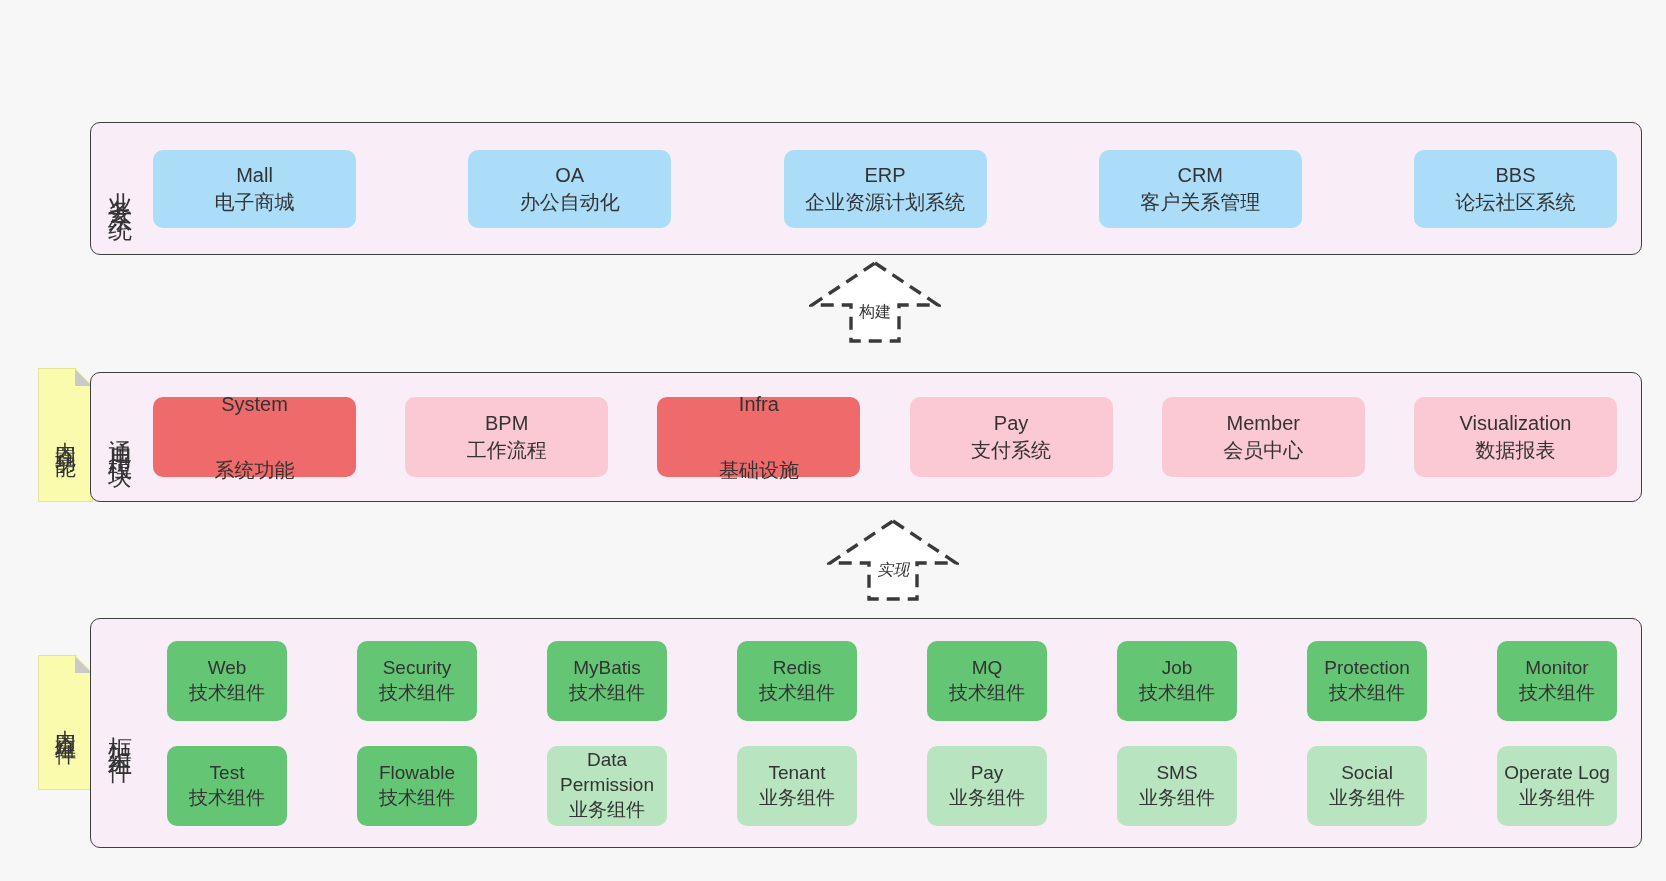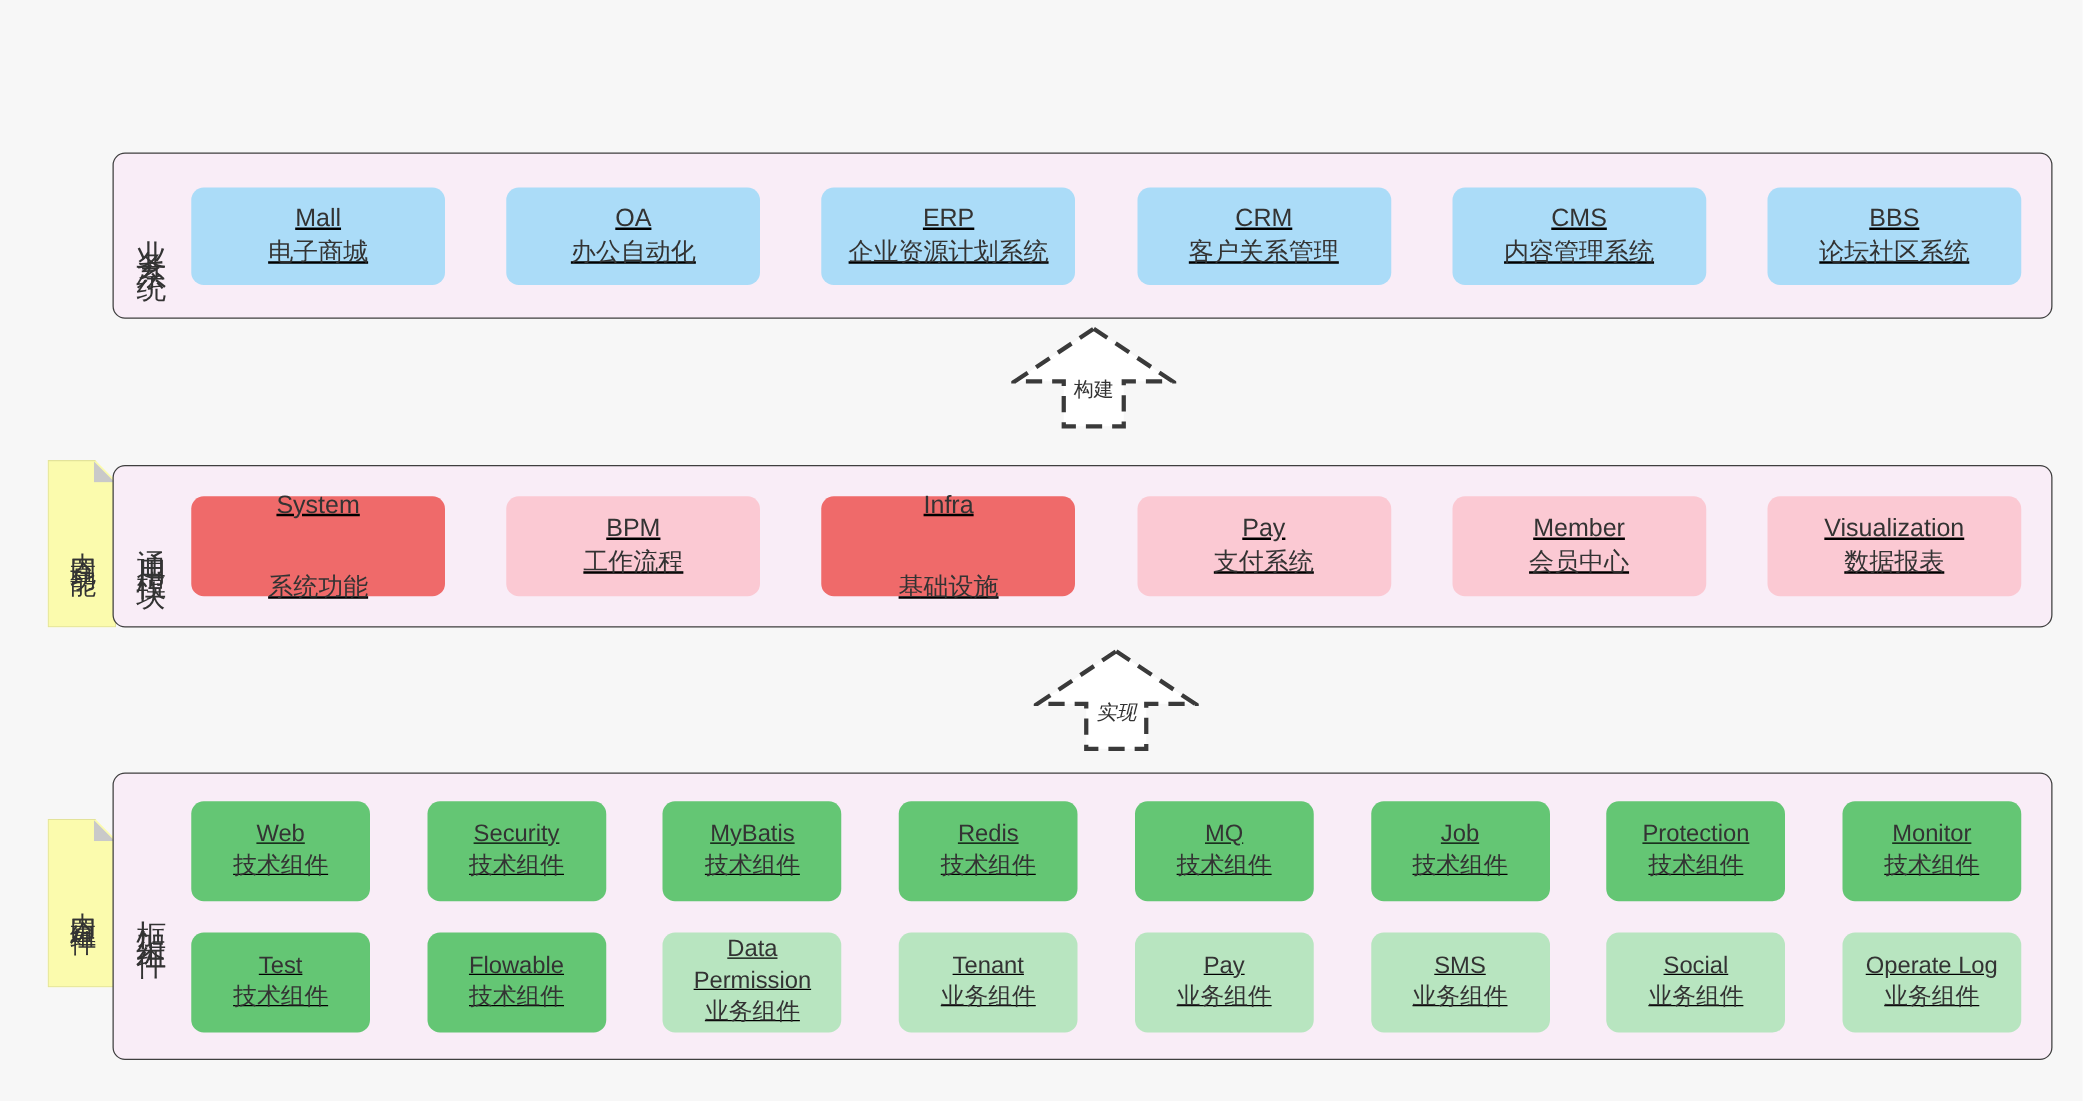--- a/index.html
+++ b/index.html
@@ -10,28 +10,28 @@
         border:1.6px solid var(--band-border,#3f3f3f);border-radius:10px;box-sizing:border-box;z-index:2;}
   .band-1{top:122px;height:133px;}
   .band-2{top:372px;height:130px;}
   .band-3{top:618px;height:230px;}
 
   .v-label{position:absolute;left:13px;top:0;bottom:0;display:flex;align-items:center;}
   .v-label span{writing-mode:vertical-rl;text-orientation:upright;font-size:24px;
         letter-spacing:8px;color:var(--text,#333);}
 
   .rows{position:absolute;left:62px;right:24px;top:0;bottom:0;display:flex;
-        flex-direction:column;justify-content:center;gap:25px;text-decoration:underline;}
+        flex-direction:column;justify-content:center;gap:25px;}
   .box-row{display:flex;justify-content:space-between;}
   .box{box-sizing:border-box;border-radius:10px;display:flex;flex-direction:column;
         align-items:center;justify-content:center;text-align:center;color:var(--text,#333);
         font-size:20px;line-height:1.33;padding:2px 4px;}
   .band-1 .box{width:203px;height:78px;}
   .band-2 .box{width:203px;height:80px;}
-  .band-3 .box{width:143px;height:80px;font-size:19px;line-height:1.3;}
+  .band-3 .box{width:120px;height:80px;font-size:19px;line-height:1.3;margin-left:14px;}
   .box.blue{background:var(--box-blue,#abdcf8);}
   .box.red{background:var(--box-red,#ef6a6a);gap:39px;}
   .box.pink{background:var(--box-pink,#fbc9d3);}
   .box.green{background:var(--box-green,#64c674);}
   .box.lightgreen{background:var(--box-lightgreen,#b8e5c0);}
 
   .note{position:absolute;width:55px;background:var(--note-yellow,#fbfbad);z-index:1;
         border:1px solid #e3e39a;box-sizing:border-box;
         clip-path:polygon(0 0,calc(100% - 17px) 0,100% 17px,100% 100%,0 100%);
         display:flex;align-items:center;justify-content:center;}
@@ -71,24 +71,20 @@
           </div>
           <div class="box blue">
             <div>ERP</div>
             <div>企业资源计划系统</div>
           </div>
           <div class="box blue">
             <div>CRM</div>
             <div>客户关系管理</div>
           </div>
           <div class="box blue">
-            <div>CMS</div>
-            <div>内容管理系统</div>
-          </div>
-          <div class="box blue">
             <div>BBS</div>
             <div>论坛社区系统</div>
           </div>
         </div>
       </div>
   </div>
 
   <div class="arrow arrow-1">
     <svg viewBox="0 0 132 84">
       <polygon points="66,3 129,45 90,45 90,81 42,81 42,45 3,45" fill="var(--arrow-fill,#fff)" stroke="var(--arrow-stroke,#3a3a3a)" stroke-width="3.4" stroke-dasharray="13 8"></polygon>

